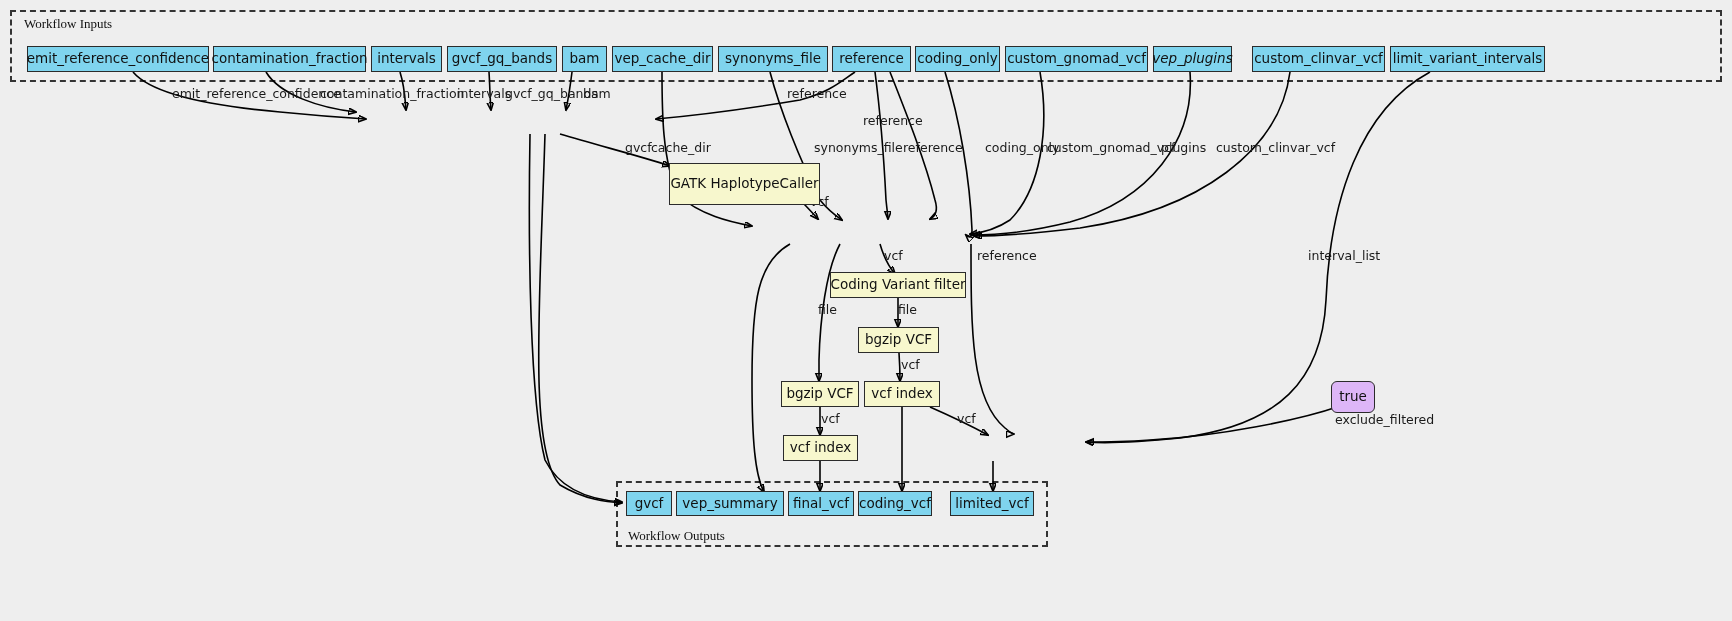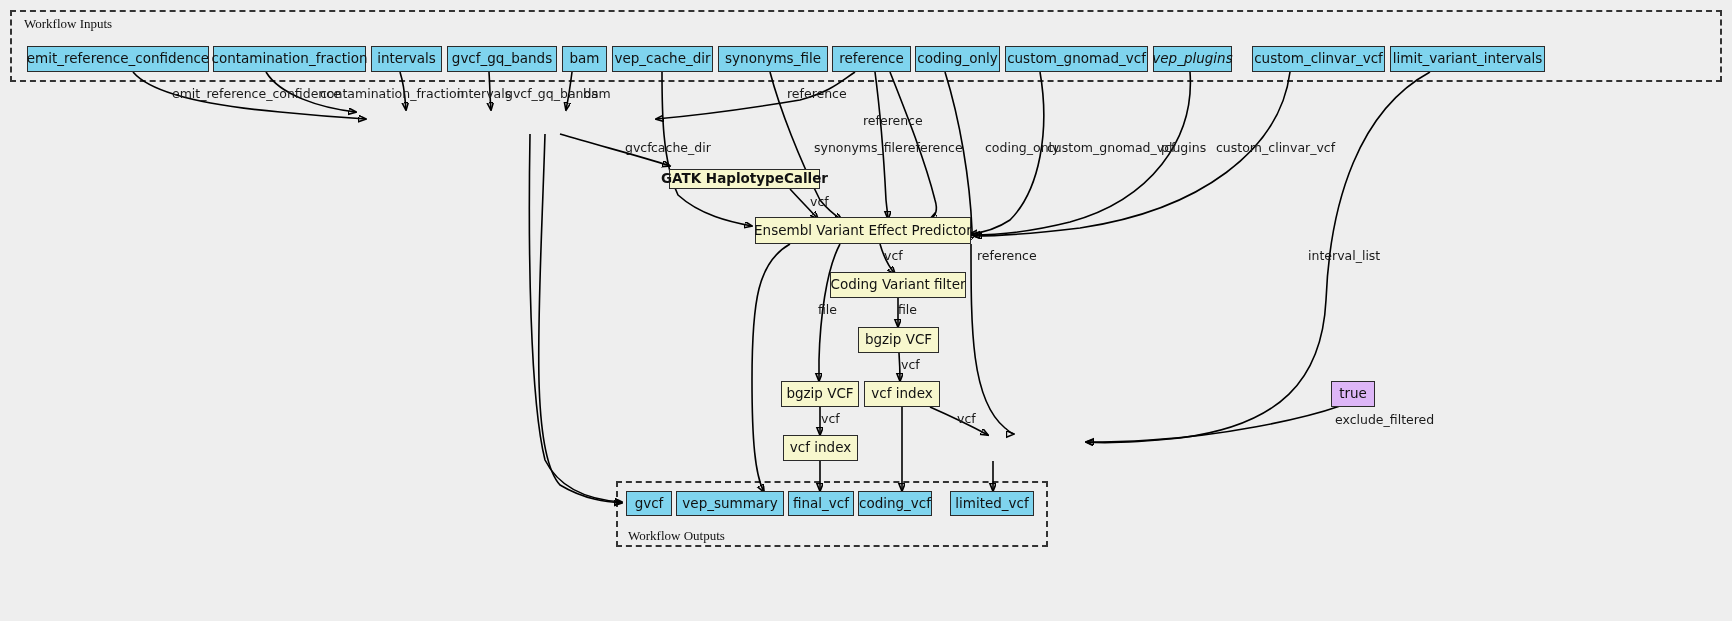--- a/index.html
+++ b/index.html
@@ -180,29 +180,28 @@
   <div class="node io" style="left:562px; top:46px; width:45px;  height:26px;">bam</div>
   <div class="node io" style="left:612px; top:46px; width:101px; height:26px;">vep_cache_dir</div>
   <div class="node io" style="left:718px; top:46px; width:110px; height:26px;">synonyms_file</div>
   <div class="node io" style="left:832px; top:46px; width:79px;  height:26px;">reference</div>
   <div class="node io" style="left:915px; top:46px; width:85px;  height:26px;">coding_only</div>
   <div class="node io" style="left:1005px; top:46px; width:143px; height:26px;">custom_gnomad_vcf</div>
   <div class="node io" style="left:1153px; top:46px; width:79px;  height:26px;font-style:italic;">vep_plugins</div>
   <div class="node io" style="left:1252px; top:46px; width:133px; height:26px;">custom_clinvar_vcf</div>
   <div class="node io" style="left:1390px; top:46px; width:155px; height:26px;text-align:right;">limit_variant_intervals</div>
 
-  <div class="node step" style="left:669px; top:169px; width:151px; height:20px;font-weight:bold;">GATK HaplotypeCaller</div>
-  <div class="node step" style="left:755px; top:217px; width:216px; height:27px;">Ensembl Variant Effect Predictor</div>
+  <div class="node step" style="left:669px; top:163px; width:151px; height:42px;">GATK HaplotypeCaller</div>
   <div class="node step" style="left:830px; top:272px; width:136px; height:26px;">Coding Variant filter</div>
   <div class="node step" style="left:858px; top:327px; width:81px;  height:26px;">bgzip VCF</div>
   <div class="node step" style="left:864px; top:381px; width:76px;  height:26px;">vcf index</div>
   <div class="node step" style="left:781px; top:381px; width:78px;  height:26px;">bgzip VCF</div>
   <div class="node step" style="left:783px; top:435px; width:75px;  height:26px;">vcf index</div>
 
-  <div class="node const" style="left:1331px; top:381px; width:44px; height:26px;">true</div>
+  <div class="node const" style="left:1331px; top:381px; width:44px; height:32px;border-radius:6px;">true</div>
 
   <div class="node io" style="left:626px; top:491px; width:46px;  height:25px;">gvcf</div>
   <div class="node io" style="left:676px; top:491px; width:108px; height:25px;">vep_summary</div>
   <div class="node io" style="left:788px; top:491px; width:66px;  height:25px;">final_vcf</div>
   <div class="node io" style="left:858px; top:491px; width:74px;  height:25px;">coding_vcf</div>
   <div class="node io" style="left:950px; top:491px; width:84px;  height:25px;">limited_vcf</div>
 
 </div>
 
 </body></html>

